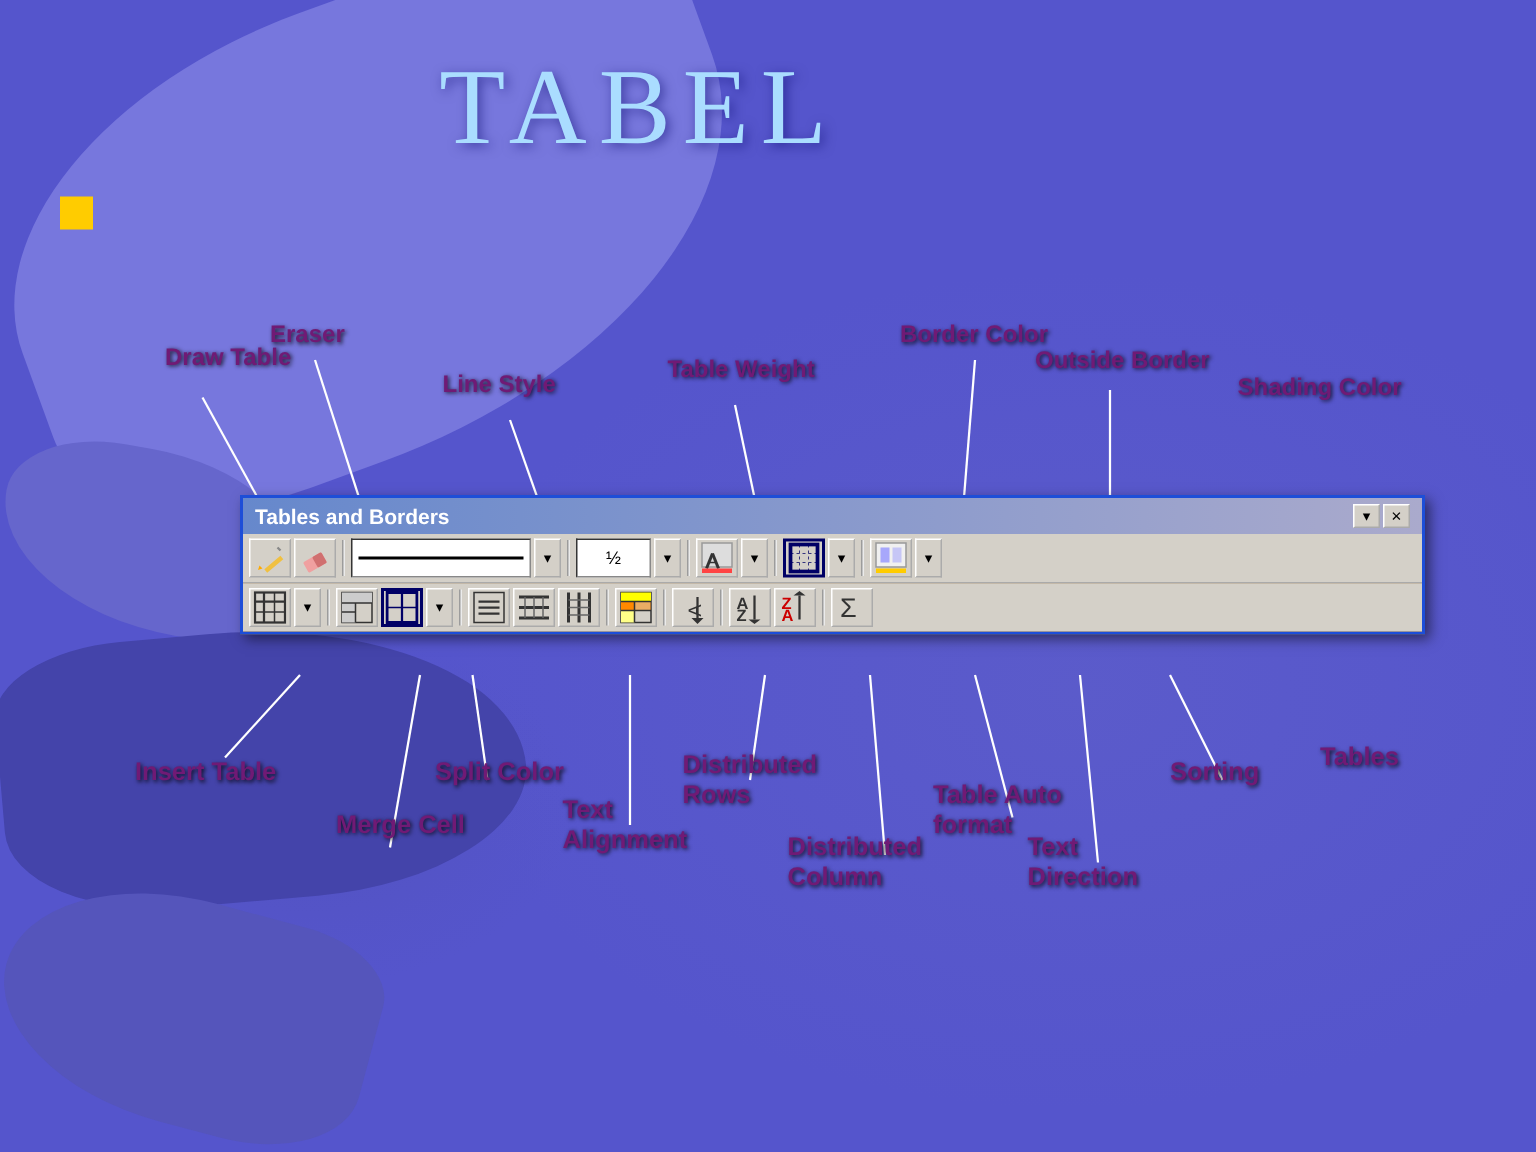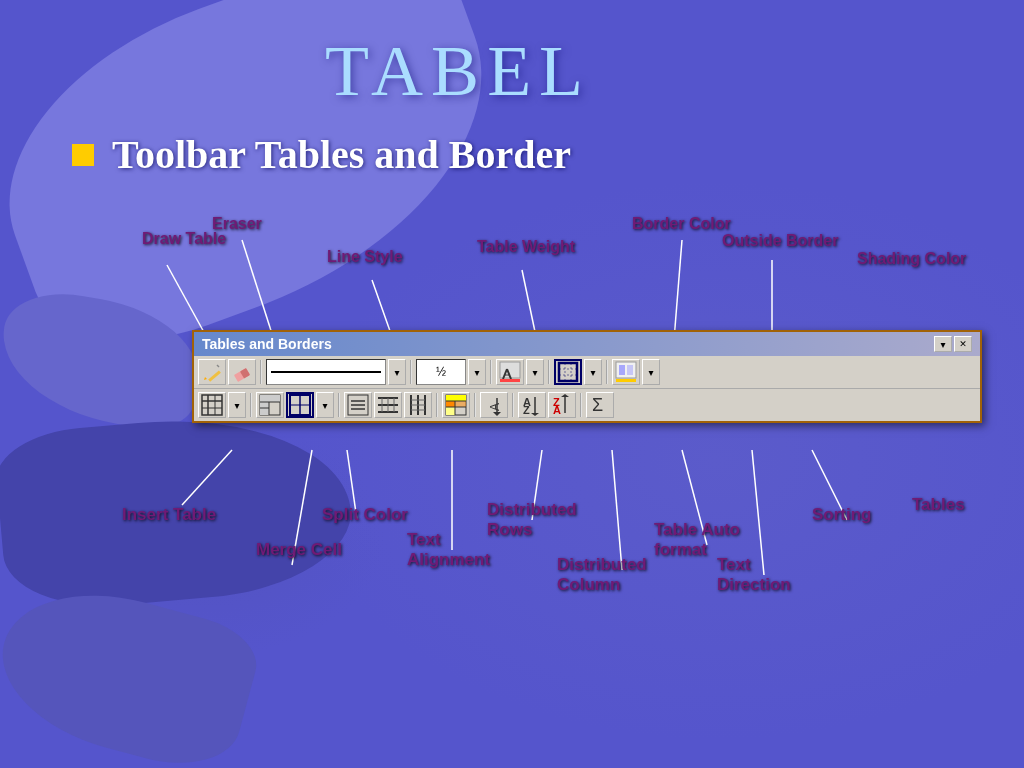--- a/index.html
+++ b/index.html
@@ -66,21 +66,20 @@
       bottom: 20px;
       right: 100px;
       transform: rotate(15deg);
     }
 
     .content {
       position: relative;
       z-index: 10;
       width: 852px;
       height: 768px;
-      margin-left: 32px;
     }
 
     
     .title {
       text-align: center;
       font-size: 72px;
       font-weight: 300;
       color: #aaddff;
       padding-top: 30px;
       letter-spacing: 8px;
@@ -120,21 +119,21 @@
       right: 20px;
       bottom: 20px;
     }
 
     
     .toolbar-window {
       position: absolute;
       top: 120px;
       left: 100px;
       width: 790px;
-      border: 2px solid #a16207;
+      border: 2px solid #1d4ed8;
       background: #a16207;
       box-shadow: 3px 3px 8px rgba(0,0,0,0.5);
     }
 
     .toolbar-titlebar {
       background: linear-gradient(to right, #6688cc, #aaaacc);
       padding: 4px 8px;
       display: flex;
       align-items: center;
       justify-content: space-between;
@@ -286,21 +285,20 @@
   <div class="shark3"></div>
   <div class="shark4"></div>
 </div>
 
 <div class="content">
 
   <div class="title">TABEL</div>
 
   <div class="subtitle-area">
     <div class="bullet"></div>
-    <div class="subtitle">Toolbar Tables and Border</div>
   </div>
 
   <div class="diagram-area">
 
     <svg class="ann-svg" xmlns="http://www.w3.org/2000/svg">
 
       <line x1="75" y1="55" x2="130" y2="155" stroke="white" stroke-width="1.5"></line>
 
       <line x1="150" y1="30" x2="190" y2="155" stroke="white" stroke-width="1.5"></line>
 

